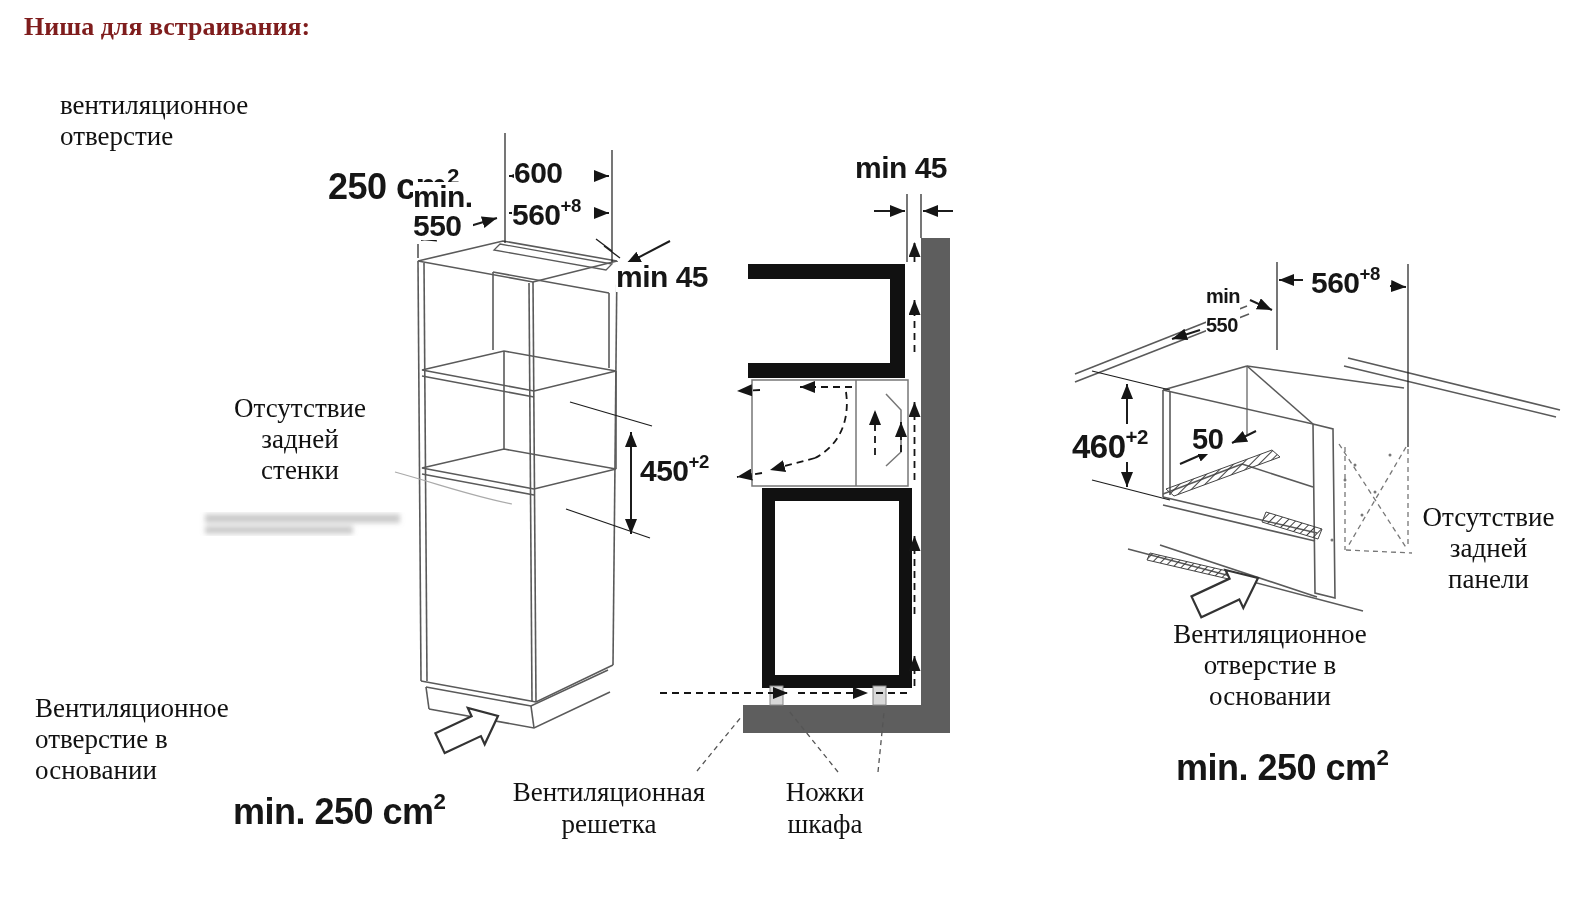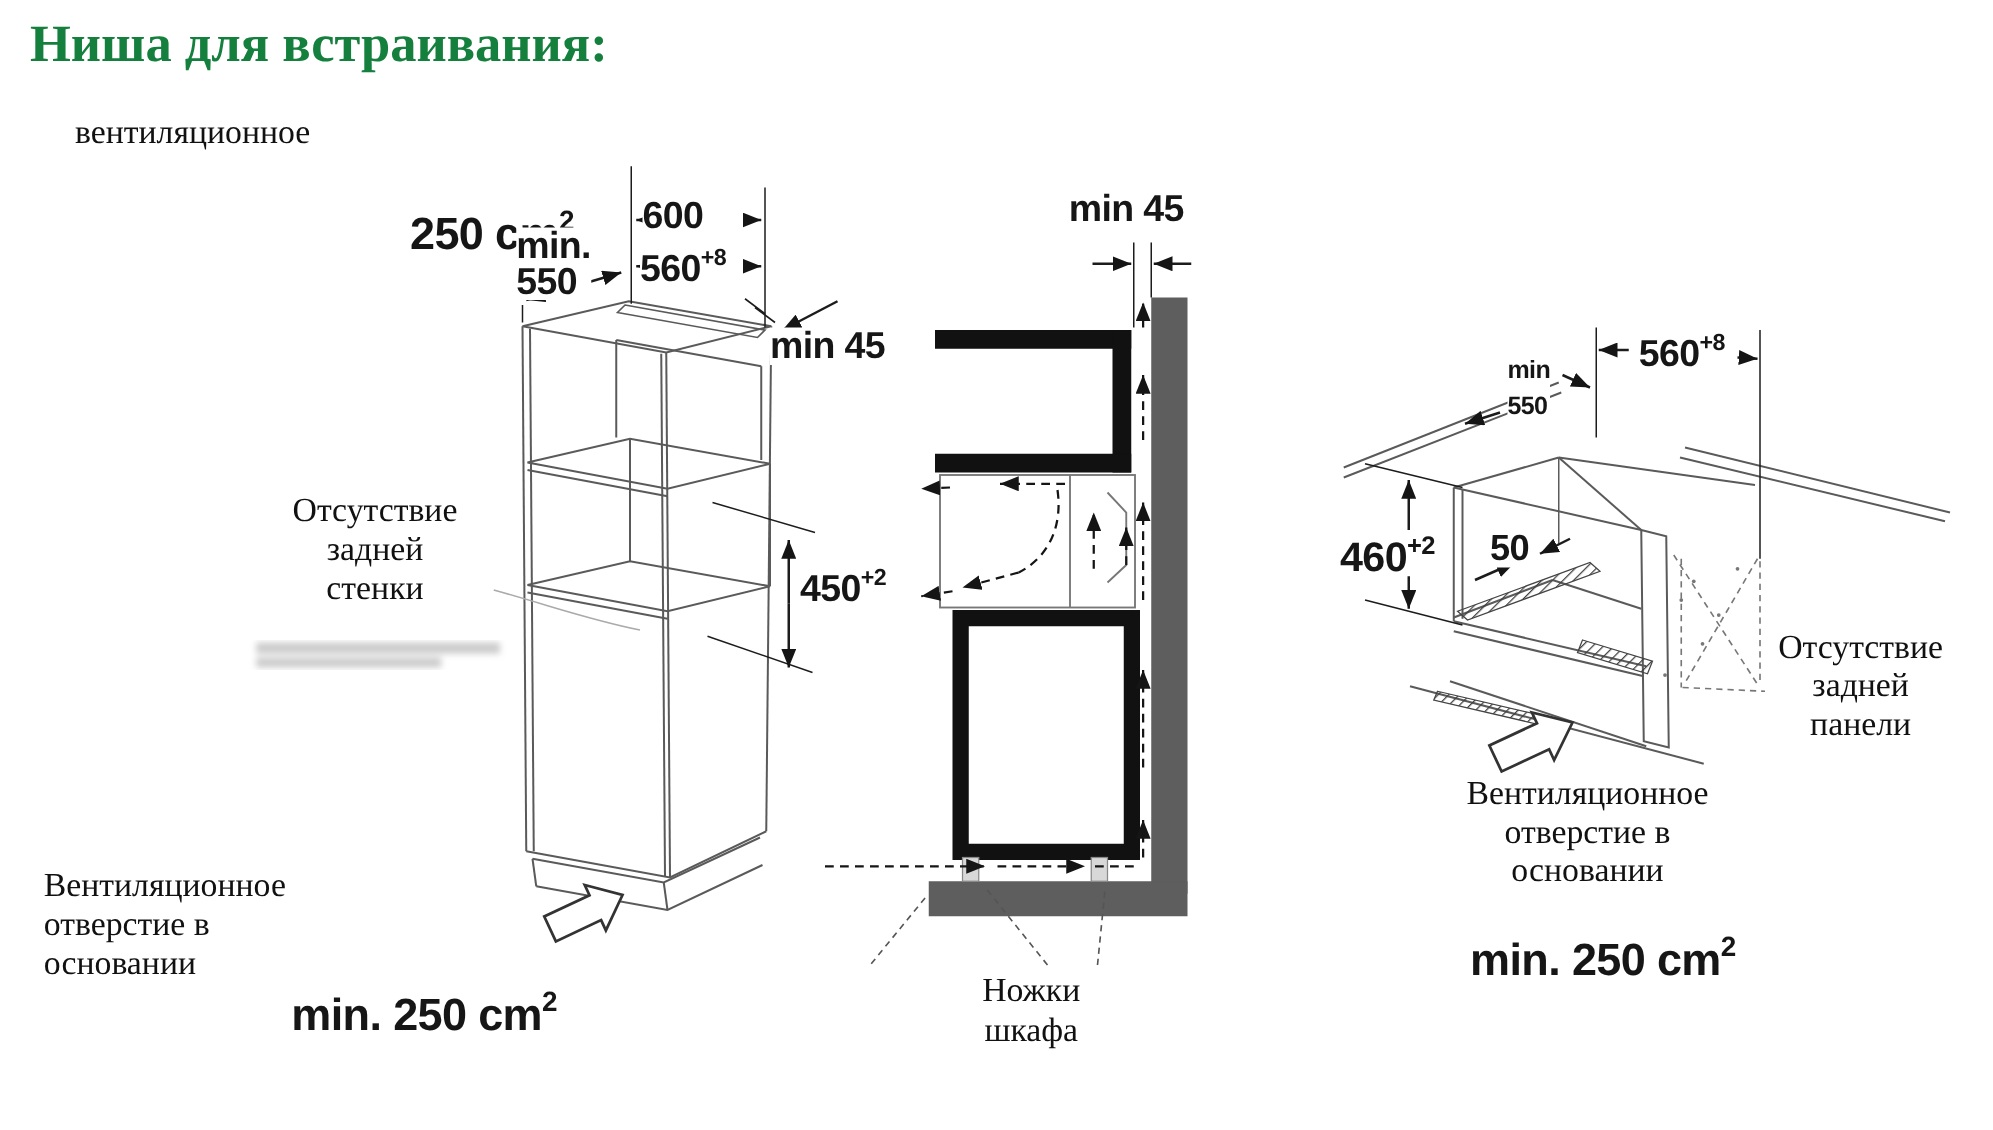--- a/index.html
+++ b/index.html
@@ -5,21 +5,21 @@
   html,body{margin:0;padding:0;background:#ffffff;}
   #canvas{position:relative;width:1594px;height:904px;background:#ffffff;overflow:hidden;
           font-family:"Liberation Serif", serif;color:#141414;}
   #art{position:absolute;left:0;top:0;}
   .txt{position:absolute;white-space:nowrap;}
   .lbl{font-family:"Liberation Serif", serif;font-size:27px;line-height:31px;color:#111;}
   .ctr{text-align:center;white-space:normal;}
   .dim{font-family:"Liberation Sans", sans-serif;font-weight:bold;font-size:30px;
        letter-spacing:-0.5px;color:#161616;background:#ffffff;line-height:30px;}
   .dim sup{font-size:0.62em;font-weight:bold;position:relative;top:-2px;}
-  .title{font-family:"Liberation Serif", serif;font-weight:bold;font-size:42px;color:#15803d;}
+  .title{font-family:"Liberation Serif", serif;font-weight:bold;font-size:26px;color:#7f1d1d;}
   .big{font-size:36px;margin-top:32px;}
 </style>
 </head>
 <body>
 
 <div id="canvas">
 
 <svg id="art" width="1594" height="904" viewBox="0 0 1594 904">
   <defs>
     <marker id="ah" markerUnits="userSpaceOnUse" markerWidth="16" markerHeight="12" refX="15" refY="6" orient="auto">
@@ -219,20 +219,21 @@
 
     <line x1="1256" y1="431" x2="1232" y2="443" marker-end="url(#ah)"></line>
     <line x1="1180" y1="464" x2="1212" y2="450" marker-end="url(#ah)"></line>
   </g>
 </svg>
 
 <div class="txt title" style="left:24px;top:12px;">Ниша для встраивания:</div>
 
 <div class="txt lbl" style="left:60px;top:90px;">
   <div>вентиляционное</div>
+  <div>отверстие</div>
 </div>
 <div class="txt dim big" style="left:328px;top:132px;"><span>250 cm</span><sup>2</sup></div>
 <div class="txt dim" style="left:413px;top:166px;line-height:29px;margin-top:16px;">
   <div>min.</div>
   <div>550</div>
 </div>
 <div class="txt dim" style="left:514px;top:158px;">600</div>
 <div class="txt dim" style="left:512px;top:193px;"><span>560</span><sup>+8</sup></div>
 <div class="txt dim" style="left:616px;top:262px;">min 45</div>
 <div class="txt lbl ctr" style="left:210px;top:393px;width:180px;">
@@ -242,20 +243,24 @@
 </div>
 <div class="txt dim" style="left:640px;top:449px;"><span>450</span><sup>+2</sup></div>
 <div class="txt lbl" style="left:35px;top:693px;">
   <div>Вентиляционное</div>
   <div>отверстие в</div>
   <div>основании</div>
 </div>
 <div class="txt dim big" style="left:233px;top:757px;"><span>min. 250 cm</span><sup>2</sup></div>
 
 <div class="txt dim" style="left:855px;top:153px;">min 45</div>
+<div class="txt lbl ctr" style="left:484px;top:776px;width:250px;line-height:32px;">
+  <div>Вентиляционная</div>
+  <div>решетка</div>
+</div>
 <div class="txt lbl ctr" style="left:760px;top:776px;width:130px;line-height:32px;">
   <div>Ножки</div>
   <div>шкафа</div>
 </div>
 
 <div class="txt dim" style="left:1206px;top:282px;font-size:20px;line-height:29px;">
   <div>min</div>
   <div>550</div>
 </div>
 <div class="txt dim" style="left:1311px;top:261px;"><span>560</span><sup>+8</sup></div>

